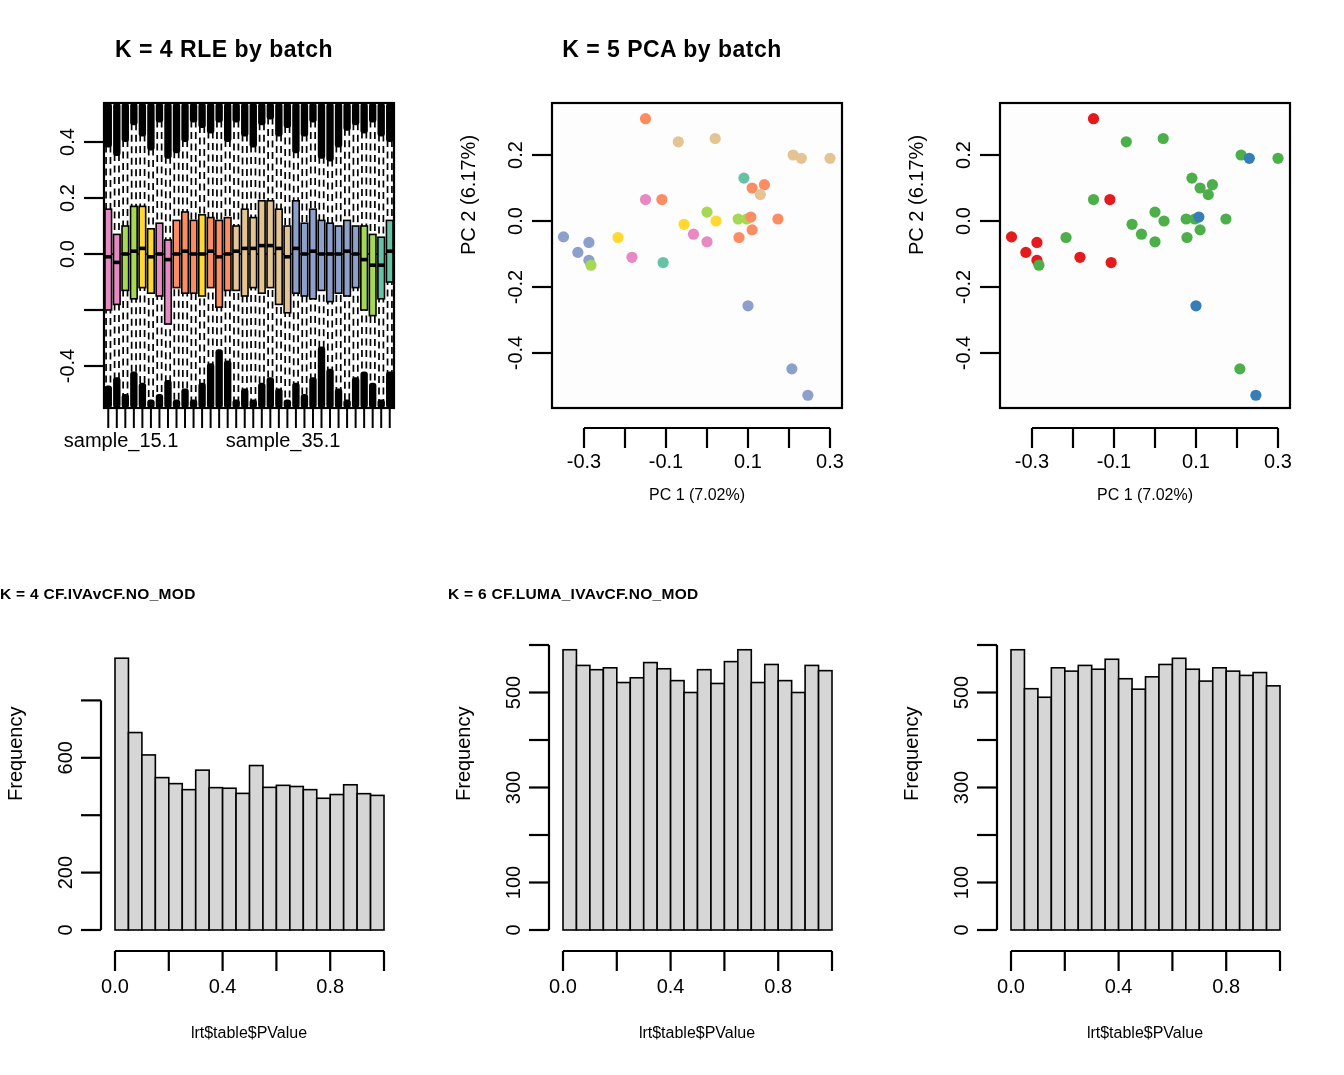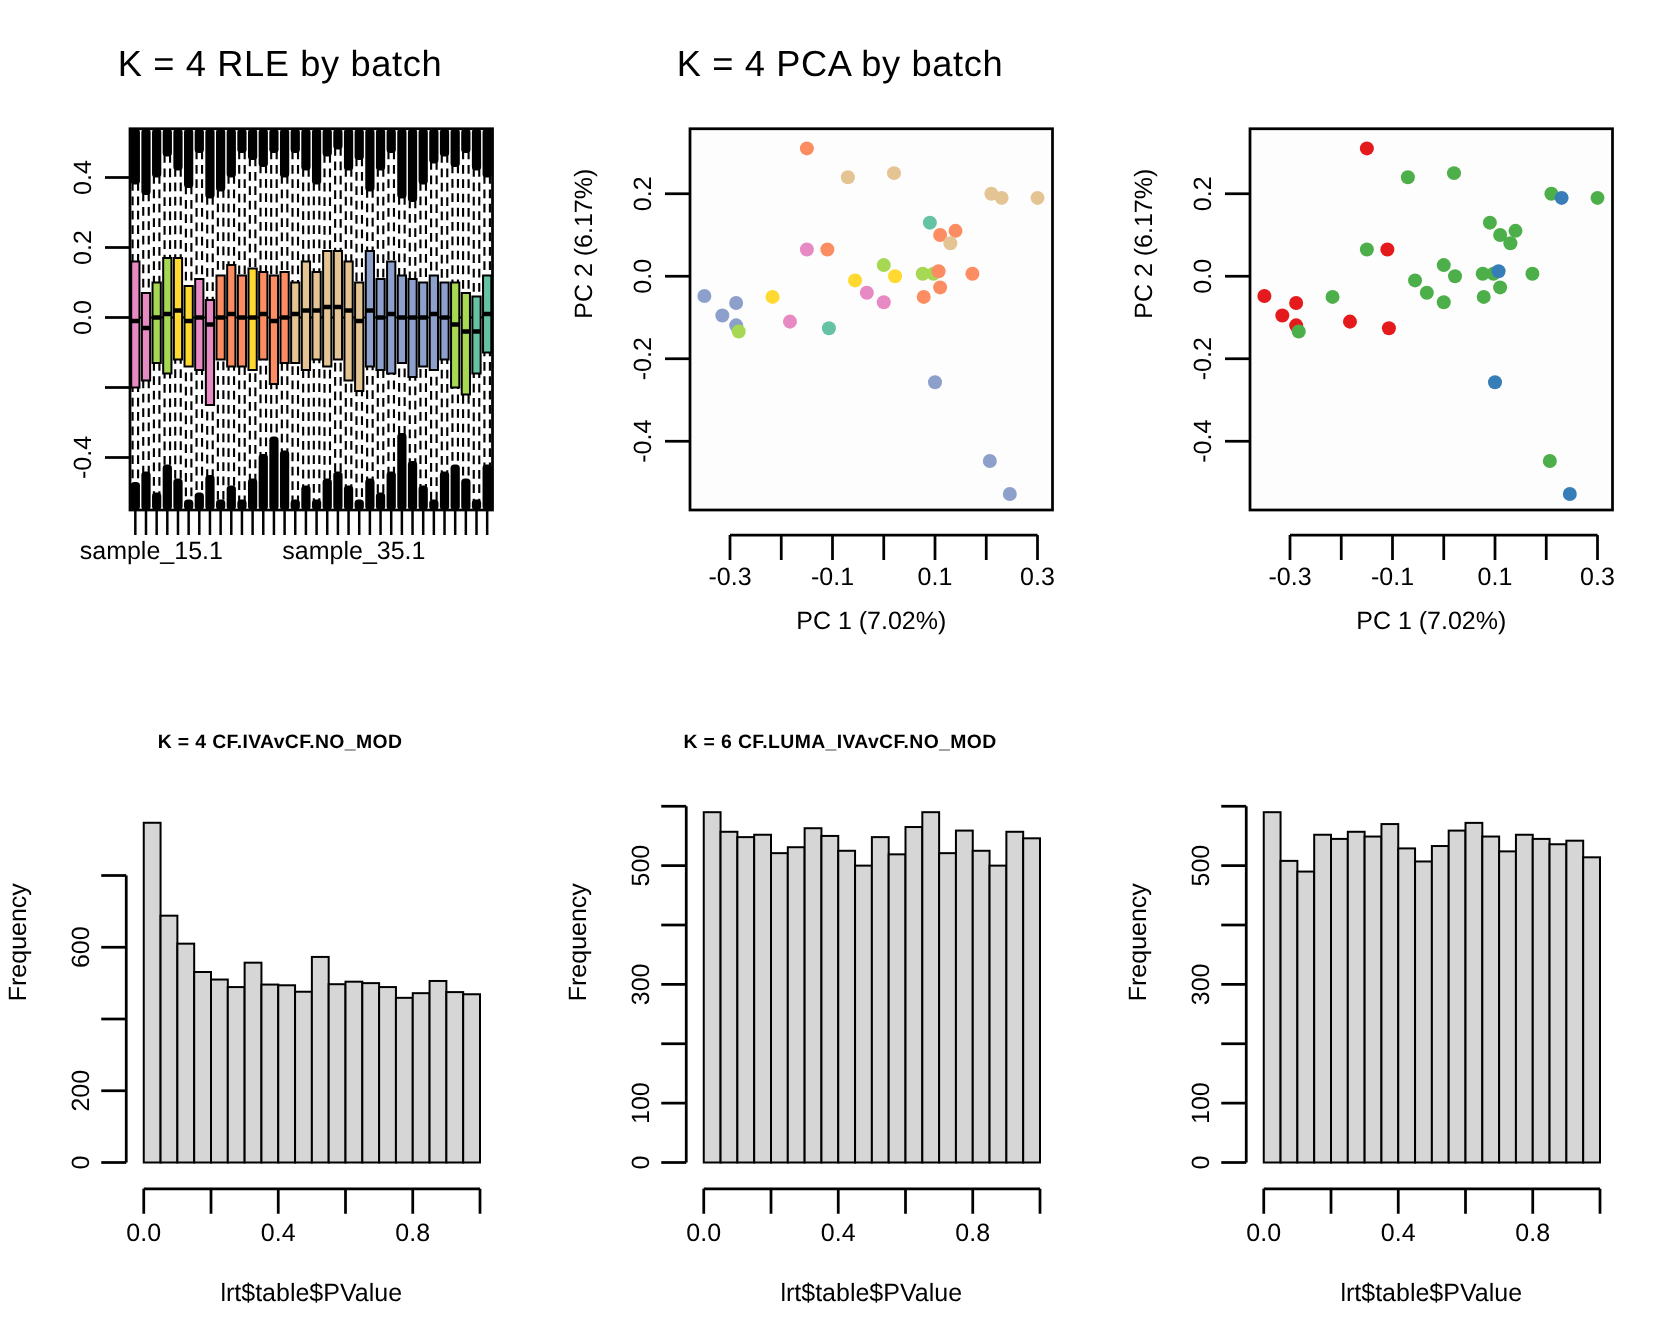--- a/index.html
+++ b/index.html
@@ -1,24 +1,24 @@
 <!DOCTYPE html>
 <html><head>
 <meta charset="utf-8">
 <style>
   html,body{margin:0;padding:0;background:#ffffff;}
   .fig{position:relative;width:1344px;height:1075px;background:#ffffff;
        font-family:"Liberation Sans",sans-serif;color:#000;overflow:hidden;}
   .panel{position:absolute;width:448px;height:537px;}
   .panel svg{position:absolute;left:0;top:0;}
   .t-main{position:absolute;left:0;right:0;top:36px;text-align:center;
-          font-size:29px;font-weight:normal;letter-spacing:.5px;}
-  .t-small{position:absolute;left:0;right:0;top:47px;text-align:center;
+          font-size:23px;font-weight:bold;letter-spacing:.5px;}
+  .t-small{position:absolute;left:0;right:0;top:47px;
            font-size:15.5px;font-weight:bold;letter-spacing:.3px;}
-  .xlab{position:absolute;left:104px;width:290px;top:486px;text-align:center;font-size:20px;}
+  .xlab{position:absolute;left:104px;width:290px;top:486px;text-align:center;font-size:16px;}
   .ylab{position:absolute;width:0;height:0;}
   .ylab span{display:block;white-space:nowrap;transform:translate(-50%,-50%) rotate(-90deg);
              font-size:20px;}
   svg text{font-family:"Liberation Sans",sans-serif;fill:#000;}
 </style>
 </head>
 <body>
 
 <div class="fig">
 
@@ -332,21 +332,21 @@
         <text x="382" y="468" font-size="20" text-anchor="middle">0.3</text>
         <line x1="104" y1="155" x2="84" y2="155" stroke="#000" stroke-width="2.2"></line>
         <text x="67" y="155" font-size="20" text-anchor="middle" transform="rotate(-90 67 155)" dominant-baseline="central">0.2</text>
         <line x1="104" y1="221" x2="84" y2="221" stroke="#000" stroke-width="2.2"></line>
         <text x="67" y="221" font-size="20" text-anchor="middle" transform="rotate(-90 67 221)" dominant-baseline="central">0.0</text>
         <line x1="104" y1="287" x2="84" y2="287" stroke="#000" stroke-width="2.2"></line>
         <text x="67" y="287" font-size="20" text-anchor="middle" transform="rotate(-90 67 287)" dominant-baseline="central">-0.2</text>
         <line x1="104" y1="353" x2="84" y2="353" stroke="#000" stroke-width="2.2"></line>
         <text x="67" y="353" font-size="20" text-anchor="middle" transform="rotate(-90 67 353)" dominant-baseline="central">-0.4</text>
       </svg>
-    <div class="t-main">K = 4 PCA by batch</div>
+    <div class="t-main">K = 5 PCA by batch</div>
     <div class="xlab">PC 1 (7.02%)</div>
     <div class="ylab" style="left:20px;top:255px">
         <span>PC 2 (6.17%)</span>
       </div>
   </div>
 
   <div class="panel" style="left:896px;top:0">
     <svg width="448" height="537" id="svg2">
         <rect x="104" y="103" width="290" height="305" fill="#fdfdfd" stroke="none"></rect>
         <circle cx="197.5" cy="118.7" r="5.6" fill="#E41A1C"></circle>

